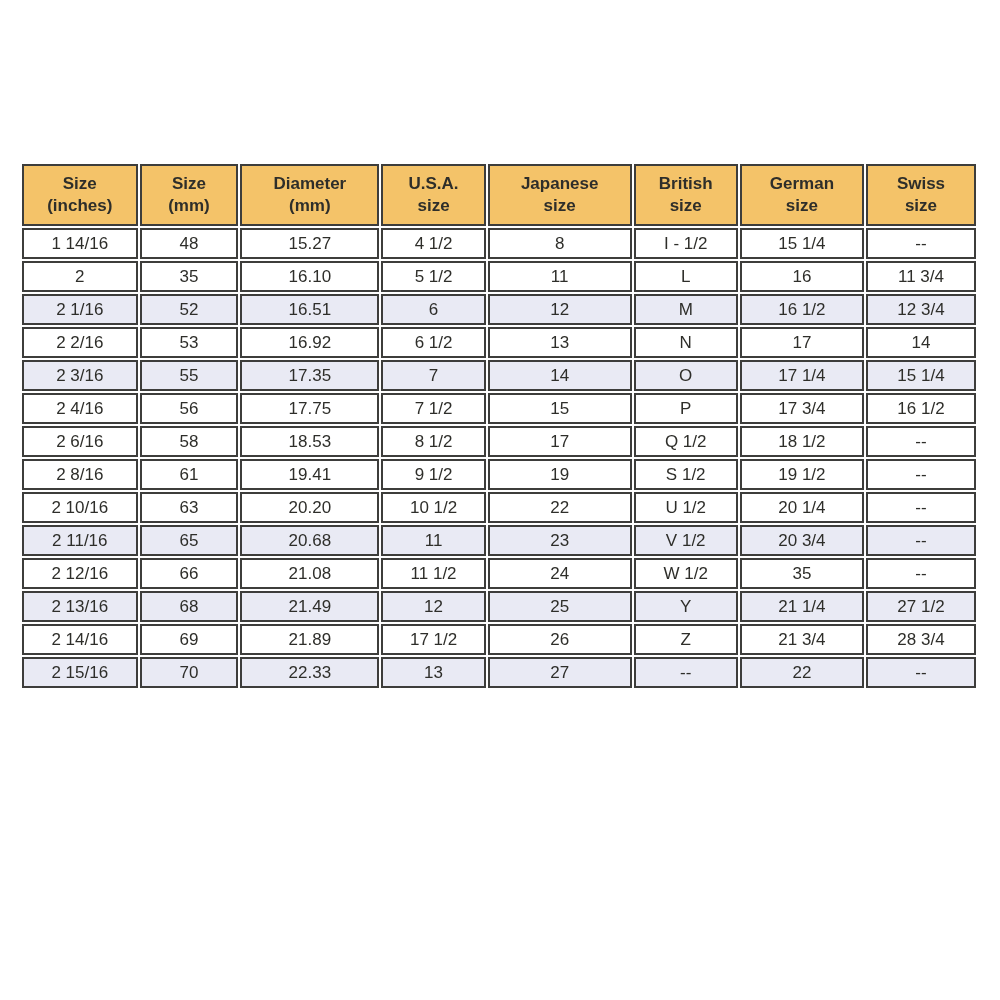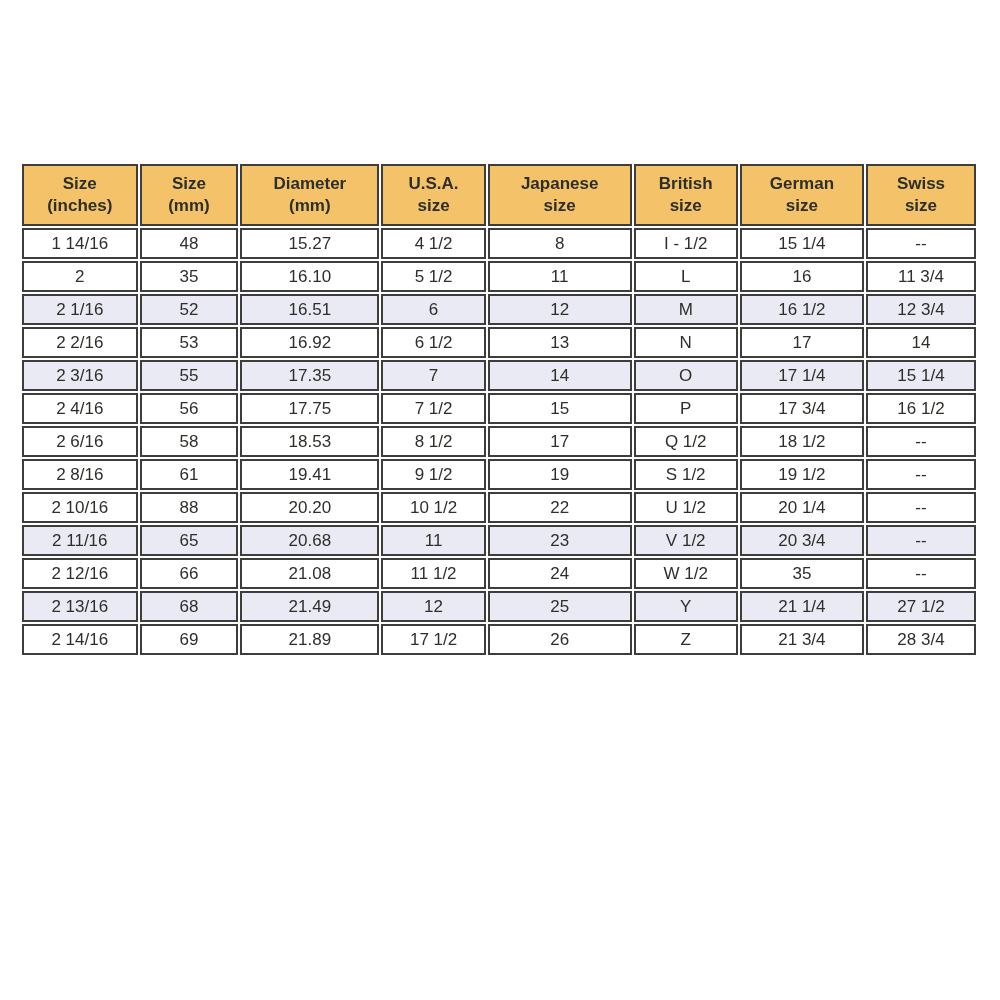--- a/index.html
+++ b/index.html
@@ -172,21 +172,21 @@
           <td>61</td>
           <td>19.41</td>
           <td>9 1/2</td>
           <td>19</td>
           <td>S 1/2</td>
           <td>19 1/2</td>
           <td>--</td>
         </tr>
         <tr>
           <td>2 10/16</td>
-          <td>88</td>
+          <td>63</td>
           <td>20.20</td>
           <td>10 1/2</td>
           <td>22</td>
           <td>U 1/2</td>
           <td>20 1/4</td>
           <td>--</td>
         </tr>
         <tr class="alt">
           <td>2 11/16</td>
           <td>65</td>
@@ -220,15 +220,25 @@
         <tr>
           <td>2 14/16</td>
           <td>69</td>
           <td>21.89</td>
           <td>17 1/2</td>
           <td>26</td>
           <td>Z</td>
           <td>21 3/4</td>
           <td>28 3/4</td>
         </tr>
+        <tr class="alt">
+          <td>2 15/16</td>
+          <td>70</td>
+          <td>22.33</td>
+          <td>13</td>
+          <td>27</td>
+          <td>--</td>
+          <td>22</td>
+          <td>--</td>
+        </tr>
       </tbody>
   </table>
 </div>
 
 </body></html>

